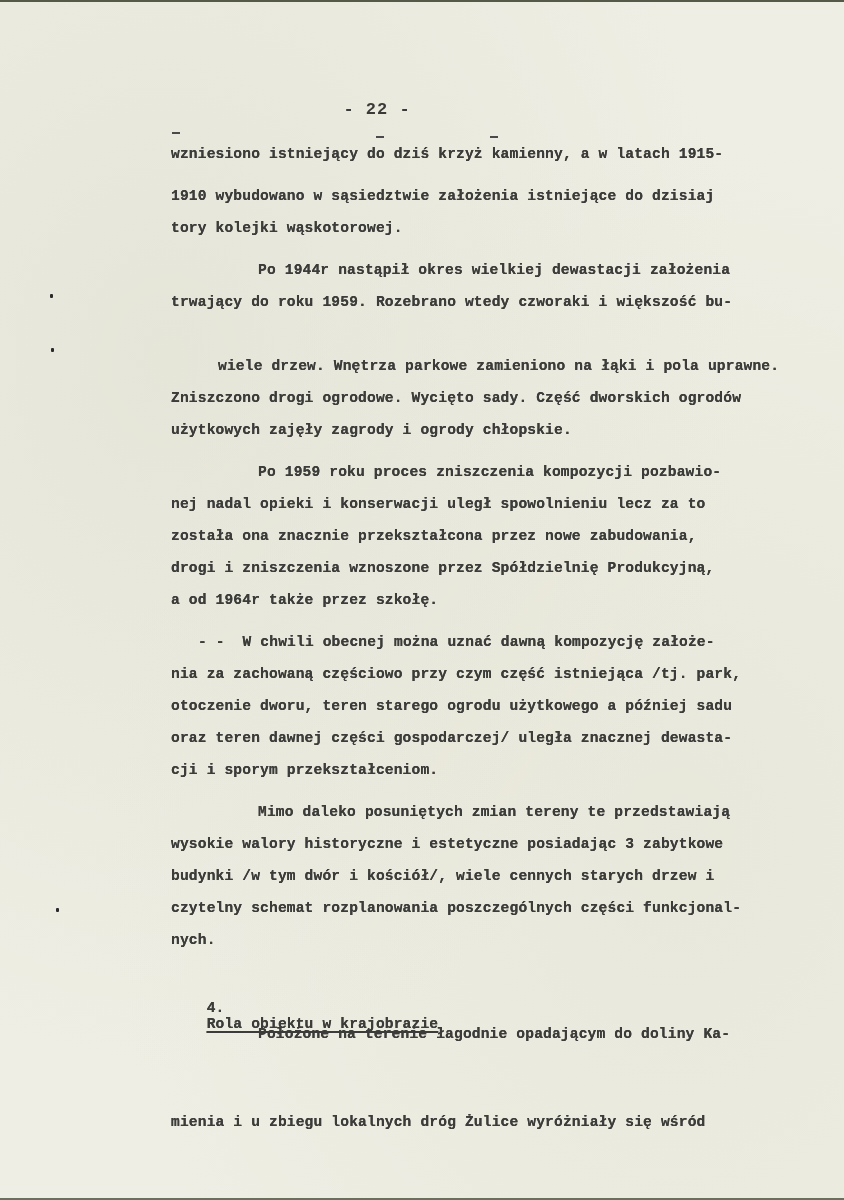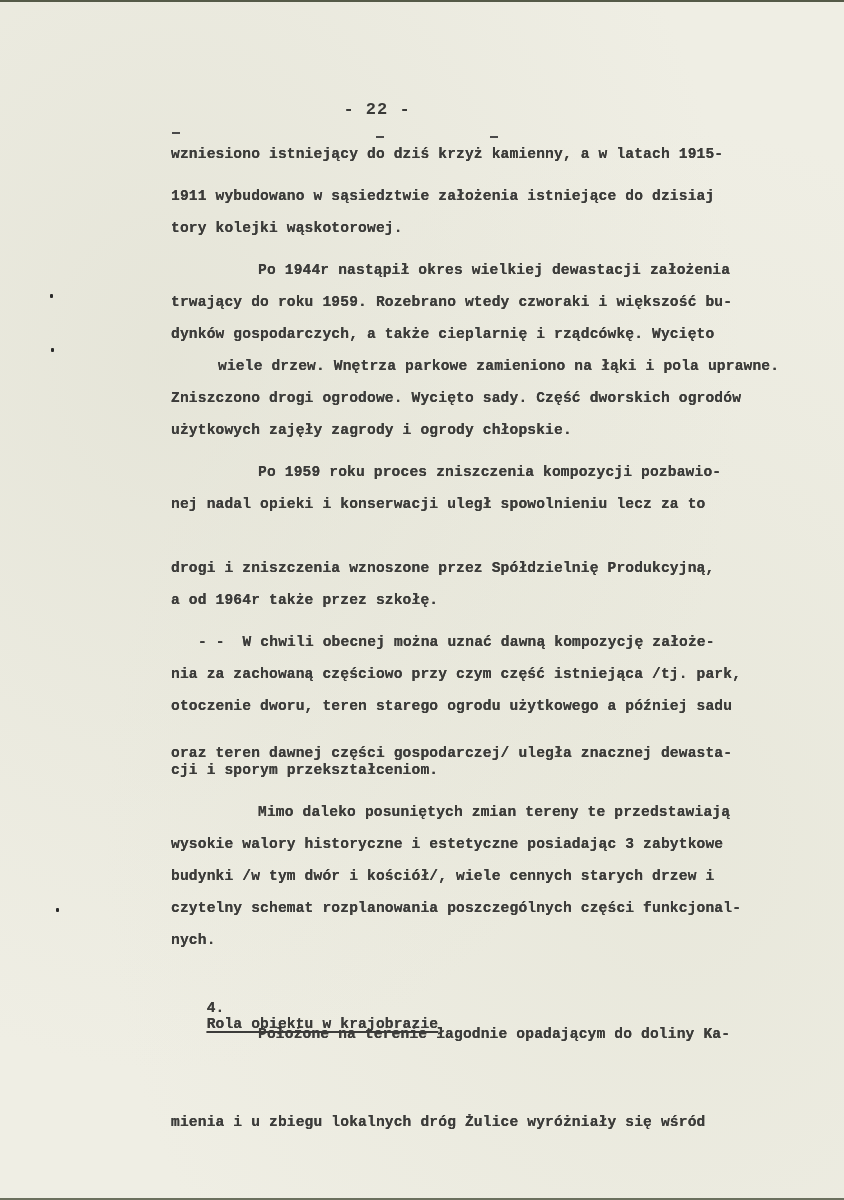--- a/index.html
+++ b/index.html
@@ -44,39 +44,39 @@
 <body>
 
 <div class="page">
   <div class="page-number">- 22 -</div>
 
   <div class="dash" style="left:172px;top:130px;"></div>
   <div class="dash" style="left:376px;top:134px;"></div>
   <div class="dash" style="left:490px;top:134px;"></div>
 
   <div class="line" style="top:144px;">wzniesiono istniejący do dziś krzyż kamienny, a w latach 1915-</div>
-  <div class="line" style="top:186px;">1911 wybudowano w sąsiedztwie założenia istniejące do dzisiaj</div>
+  <div class="line" style="top:186px;">1910 wybudowano w sąsiedztwie założenia istniejące do dzisiaj</div>
   <div class="line" style="top:218px;text-align:center;">tory kolejki wąskotorowej.</div>
 
   <div class="line indent" style="top:260px;">Po 1944r nastąpił okres wielkiej dewastacji założenia</div>
   <div class="line" style="top:292px;">trwający do roku 1959. Rozebrano wtedy czworaki i większość bu-</div>
-  <div class="line" style="top:324px;">dynków gospodarczych, a także cieplarnię i rządcówkę. Wycięto</div>
   <div class="line" style="top:356px;margin-left:47px;">wiele drzew. Wnętrza parkowe zamieniono na łąki i pola uprawne.</div>
   <div class="line" style="top:388px;">Zniszczono drogi ogrodowe. Wycięto sady. Część dworskich ogrodów</div>
   <div class="line" style="top:420px;">użytkowych zajęły zagrody i ogrody chłopskie.</div>
 
   <div class="line indent" style="top:462px;">Po 1959 roku proces zniszczenia kompozycji pozbawio-</div>
   <div class="line" style="top:494px;">nej nadal opieki i konserwacji uległ spowolnieniu lecz za to</div>
+  <div class="line" style="top:526px;">została ona znacznie przekształcona przez nowe zabudowania,</div>
   <div class="line" style="top:558px;">drogi i zniszczenia wznoszone przez Spółdzielnię Produkcyjną,</div>
   <div class="line" style="top:590px;">a od 1964r także przez szkołę.</div>
 
   <div class="line" style="top:632px;left:198px;">- -  W chwili obecnej można uznać dawną kompozycję założe-</div>
   <div class="line" style="top:664px;">nia za zachowaną częściowo przy czym część istniejąca /tj. park,</div>
   <div class="line" style="top:696px;">otoczenie dworu, teren starego ogrodu użytkowego a później sadu</div>
-  <div class="line" style="top:728px;margin-top:15px;">oraz teren dawnej części gospodarczej/ uległa znacznej dewasta-</div>
+  <div class="line" style="top:728px;">oraz teren dawnej części gospodarczej/ uległa znacznej dewasta-</div>
   <div class="line" style="top:760px;">cji i sporym przekształceniom.</div>
 
   <div class="line indent" style="top:802px;">Mimo daleko posuniętych zmian tereny te przedstawiają</div>
   <div class="line" style="top:834px;">wysokie walory historyczne i estetyczne posiadając 3 zabytkowe</div>
   <div class="line" style="top:866px;">budynki /w tym dwór i kościół/, wiele cennych starych drzew i</div>
   <div class="line" style="top:898px;">czytelny schemat rozplanowania poszczególnych części funkcjonal-</div>
   <div class="line" style="top:930px;">nych.</div>
 
   <div class="line heading" style="top:982px;">
     <span>4.</span>

